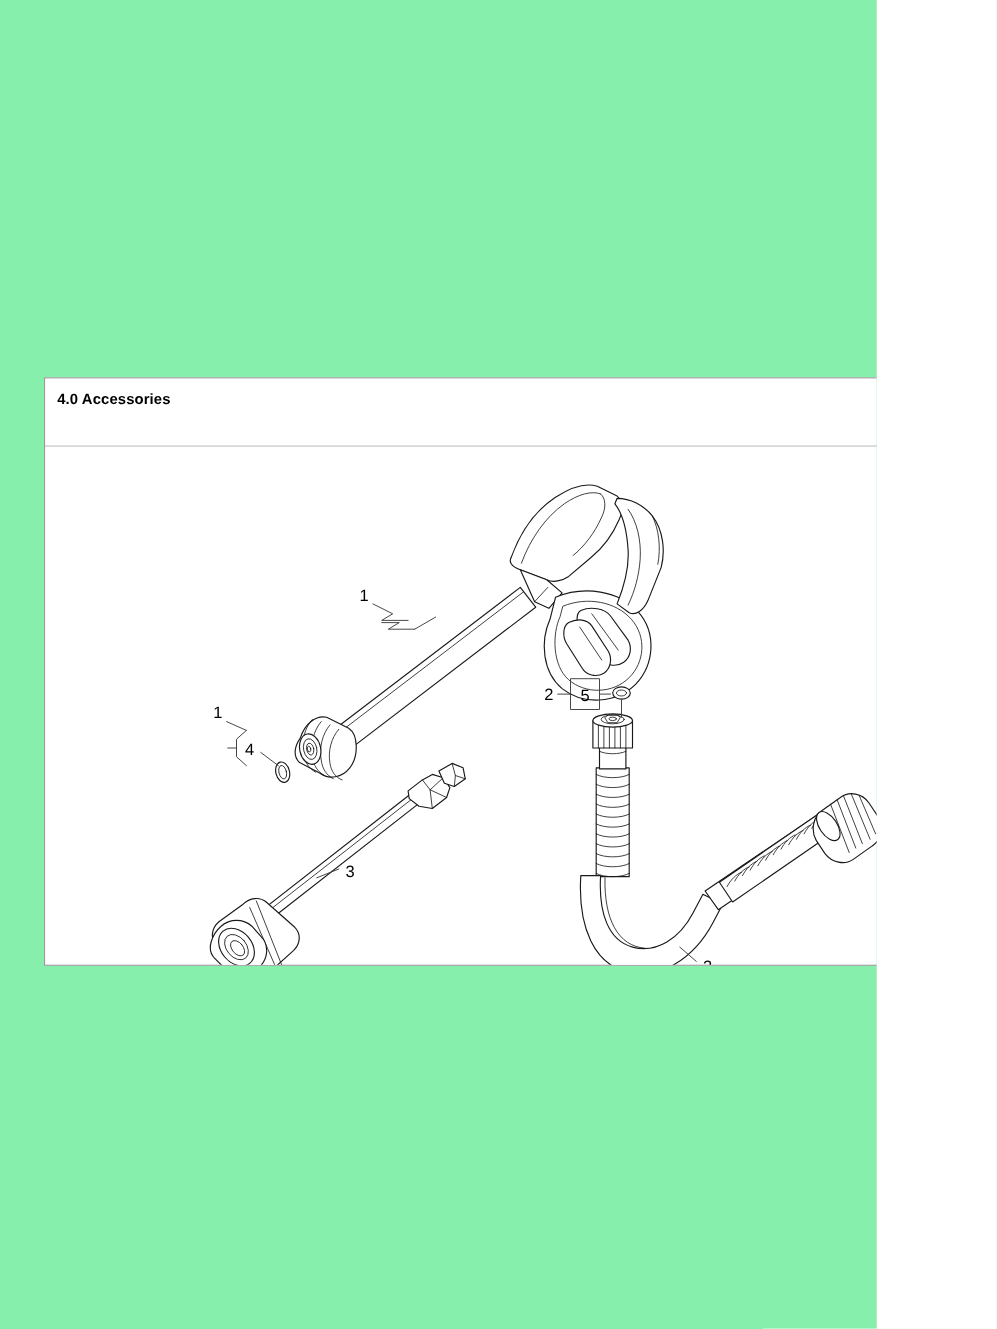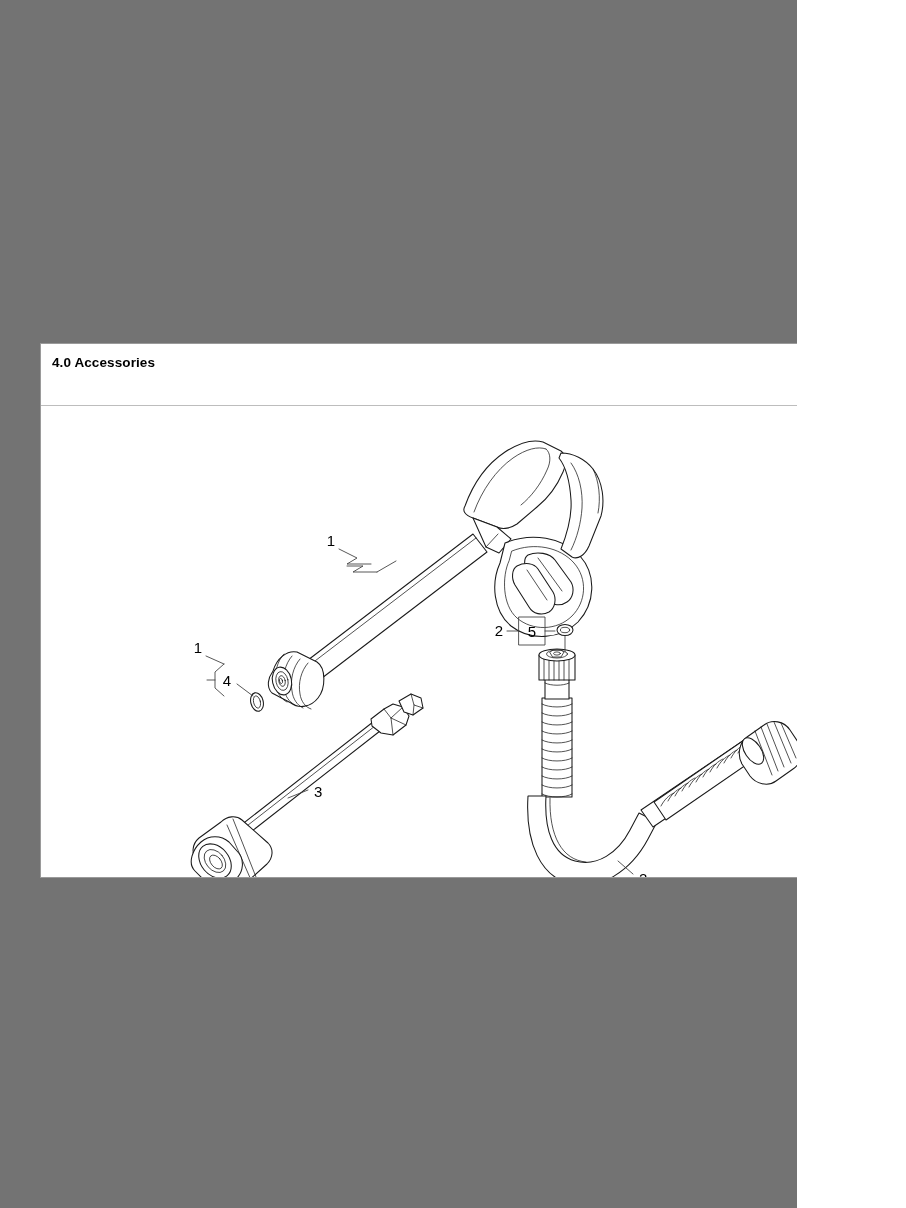--- a/index.html
+++ b/index.html
@@ -12,21 +12,21 @@
     height: 1208px;
     position: relative;
     font-family: "Liberation Sans", sans-serif;
     -webkit-font-smoothing: antialiased;
   }
   #page {
     position: absolute;
     left: 0; top: 0;
     width: 797px;
     height: 1208px;
-    background: #737373;
+    background: #86efac;
     overflow: hidden;
   }
   
   #sheet {
     position: absolute;
     left: 40px;
     top: 343px;
     width: 826px;
     height: 535px;
     border: 1px solid #9a9a9a;

